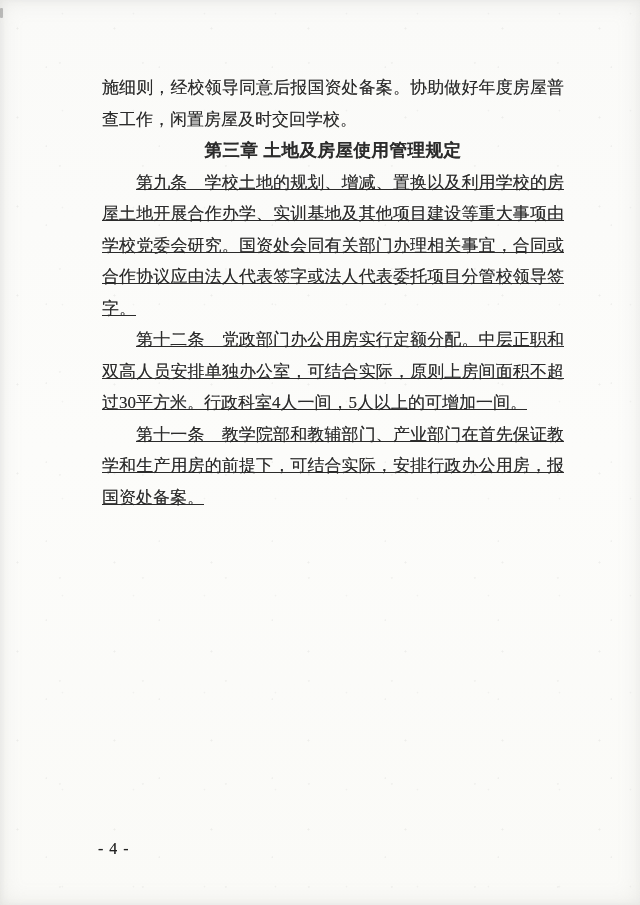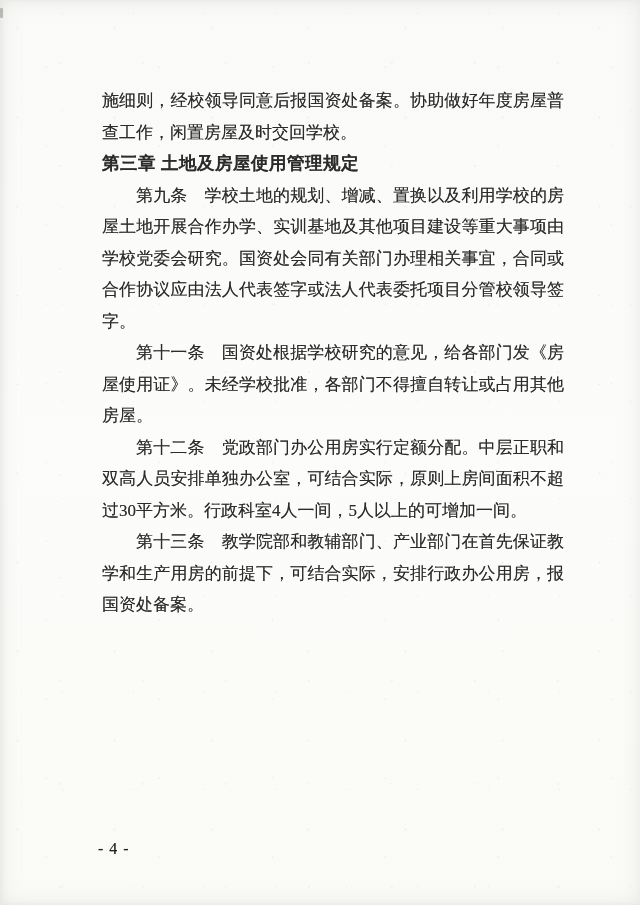--- a/index.html
+++ b/index.html
@@ -24,45 +24,46 @@
       radial-gradient(circle at 72% 61%, rgba(130,130,128,0.08) 0.6px, transparent 1.4px),
       radial-gradient(circle at 41% 85%, rgba(120,120,118,0.09) 0.5px, transparent 1.2px),
       radial-gradient(circle at 88% 14%, rgba(130,130,128,0.08) 0.5px, transparent 1.2px),
       linear-gradient(180deg, #fafaf8 0%, #fcfcfa 50%, #fafaf7 100%);
     background-size: 97px 89px, 83px 103px, 113px 79px, 71px 97px, 100% 100%;
     box-shadow: inset 0 0 22px rgba(160,160,155,0.18), inset 2px 0 6px rgba(150,150,145,0.10);
     color: #2b2b2b;
   }
   .content {
     position: absolute;
-    top: 85px;
+    top: 72px;
     left: 102px;
     width: 462px;
     font-size: 17px;
     line-height: 31.5px;
     text-align: justify;
     text-justify: inter-character;
     letter-spacing: 0;
     
     text-shadow: 0 0 0.45px rgba(40,40,40,0.55);
   }
   .content p {
     margin: 0;
     padding: 0;
   }
   p.article {
     text-indent: 2em;
+    text-decoration: underline;
   }
   h2.chapter {
     margin: 0;
     padding: 0;
     font-size: 17.5px;
     line-height: 31.5px;
     font-weight: 700;
-    text-align: left;
+    text-align: center;
     letter-spacing: 0.5px;
   }
   .page-number {
     position: absolute;
     left: 98px;
     top: 840px;
     font-size: 16px;
     letter-spacing: 1px;
     color: #222;
     text-shadow: 0 0 0.4px rgba(40,40,40,0.5);
@@ -85,22 +86,21 @@
   <div class="edge-mark"></div>
 
   <div class="content">
     <p>施细则，经校领导同意后报国资处备案。协助做好年度房屋普查工作，闲置房屋及时交回学校。</p>
 
     <h2 class="chapter">第三章 土地及房屋使用管理规定</h2>
 
     <p class="article">第九条　学校土地的规划、增减、置换以及利用学校的房屋土地开展合作办学、实训基地及其他项目建设等重大事项由学校党委会研究。国资处会同有关部门办理相关事宜，合同或合作协议应由法人代表签字或法人代表委托项目分管校领导签字。</p>
 
 
-    <p class="article">第十一条　国资处根据学校研究的意见，给各部门发《房屋使用证》。未经学校批准，各部门不得擅自转让或占用其他房屋。</p>
 
     <p class="article">第十二条　党政部门办公用房实行定额分配。中层正职和双高人员安排单独办公室，可结合实际，原则上房间面积不超过30平方米。行政科室4人一间，5人以上的可增加一间。</p>
 
-    <p class="article">第十三条　教学院部和教辅部门、产业部门在首先保证教学和生产用房的前提下，可结合实际，安排行政办公用房，报国资处备案。</p>
+    <p class="article">第十一条　教学院部和教辅部门、产业部门在首先保证教学和生产用房的前提下，可结合实际，安排行政办公用房，报国资处备案。</p>
 
   </div>
 
   <div class="page-number">- 4 -</div>
 </div>
 
 </body></html>

